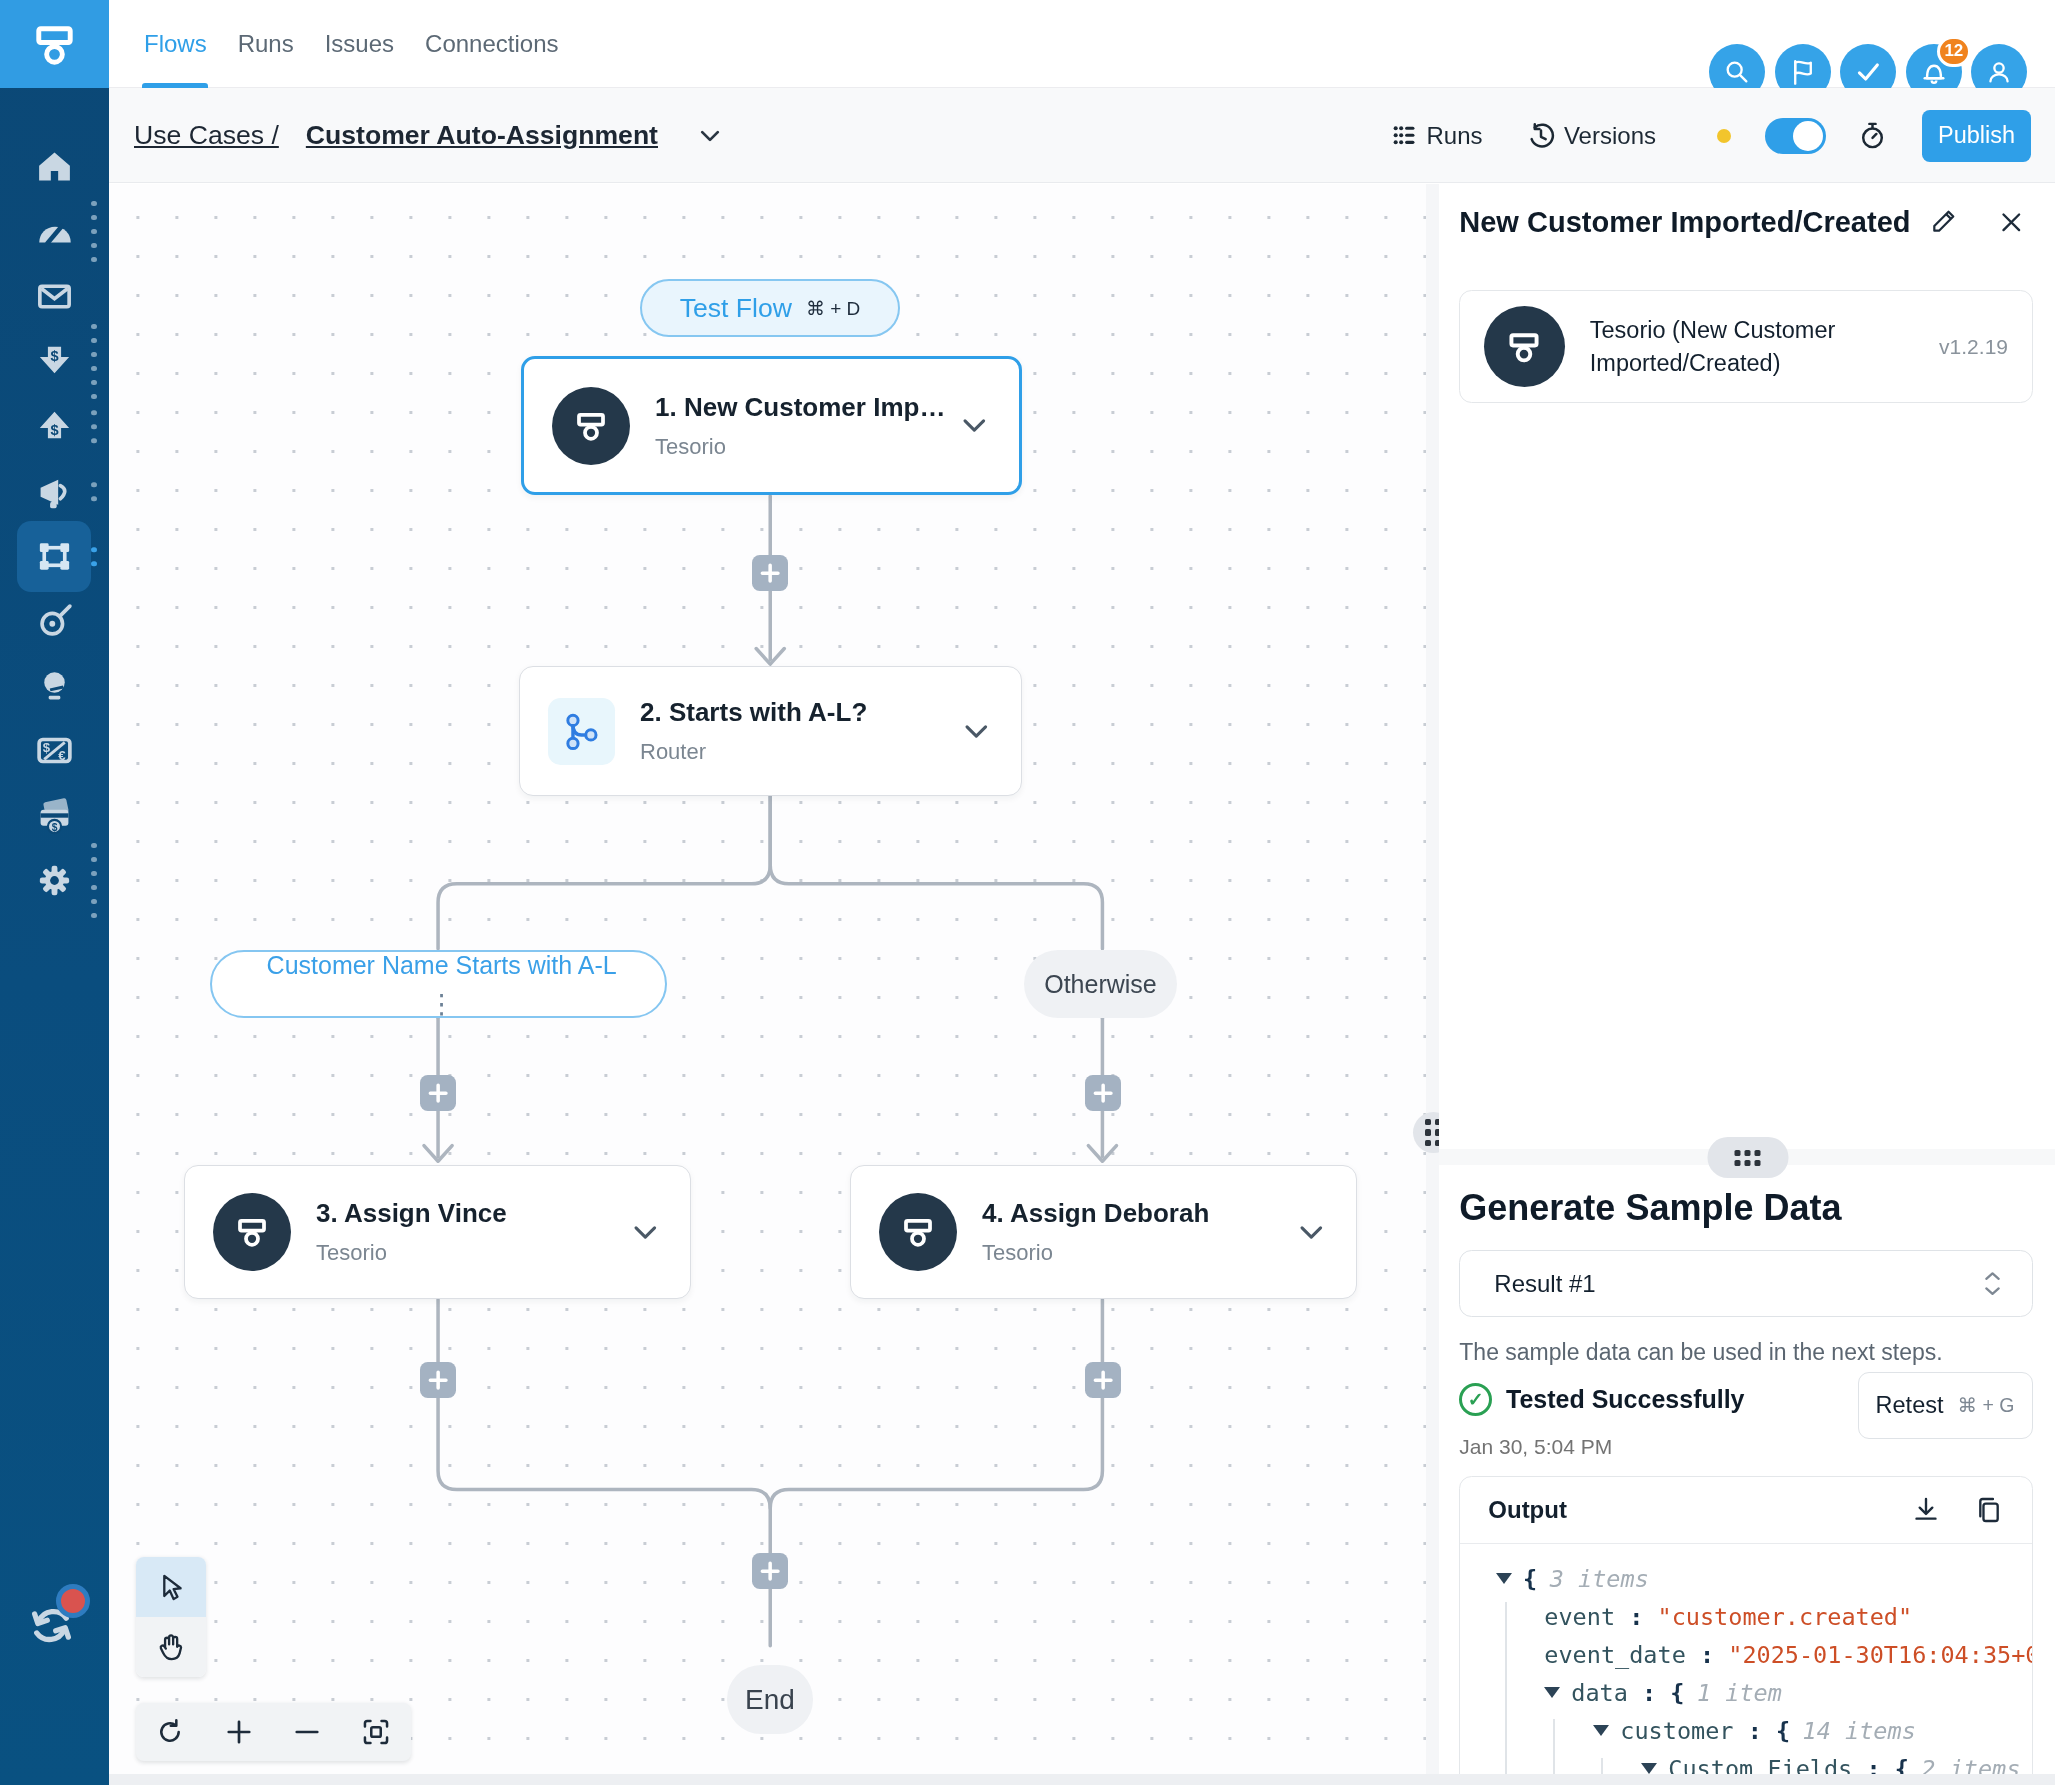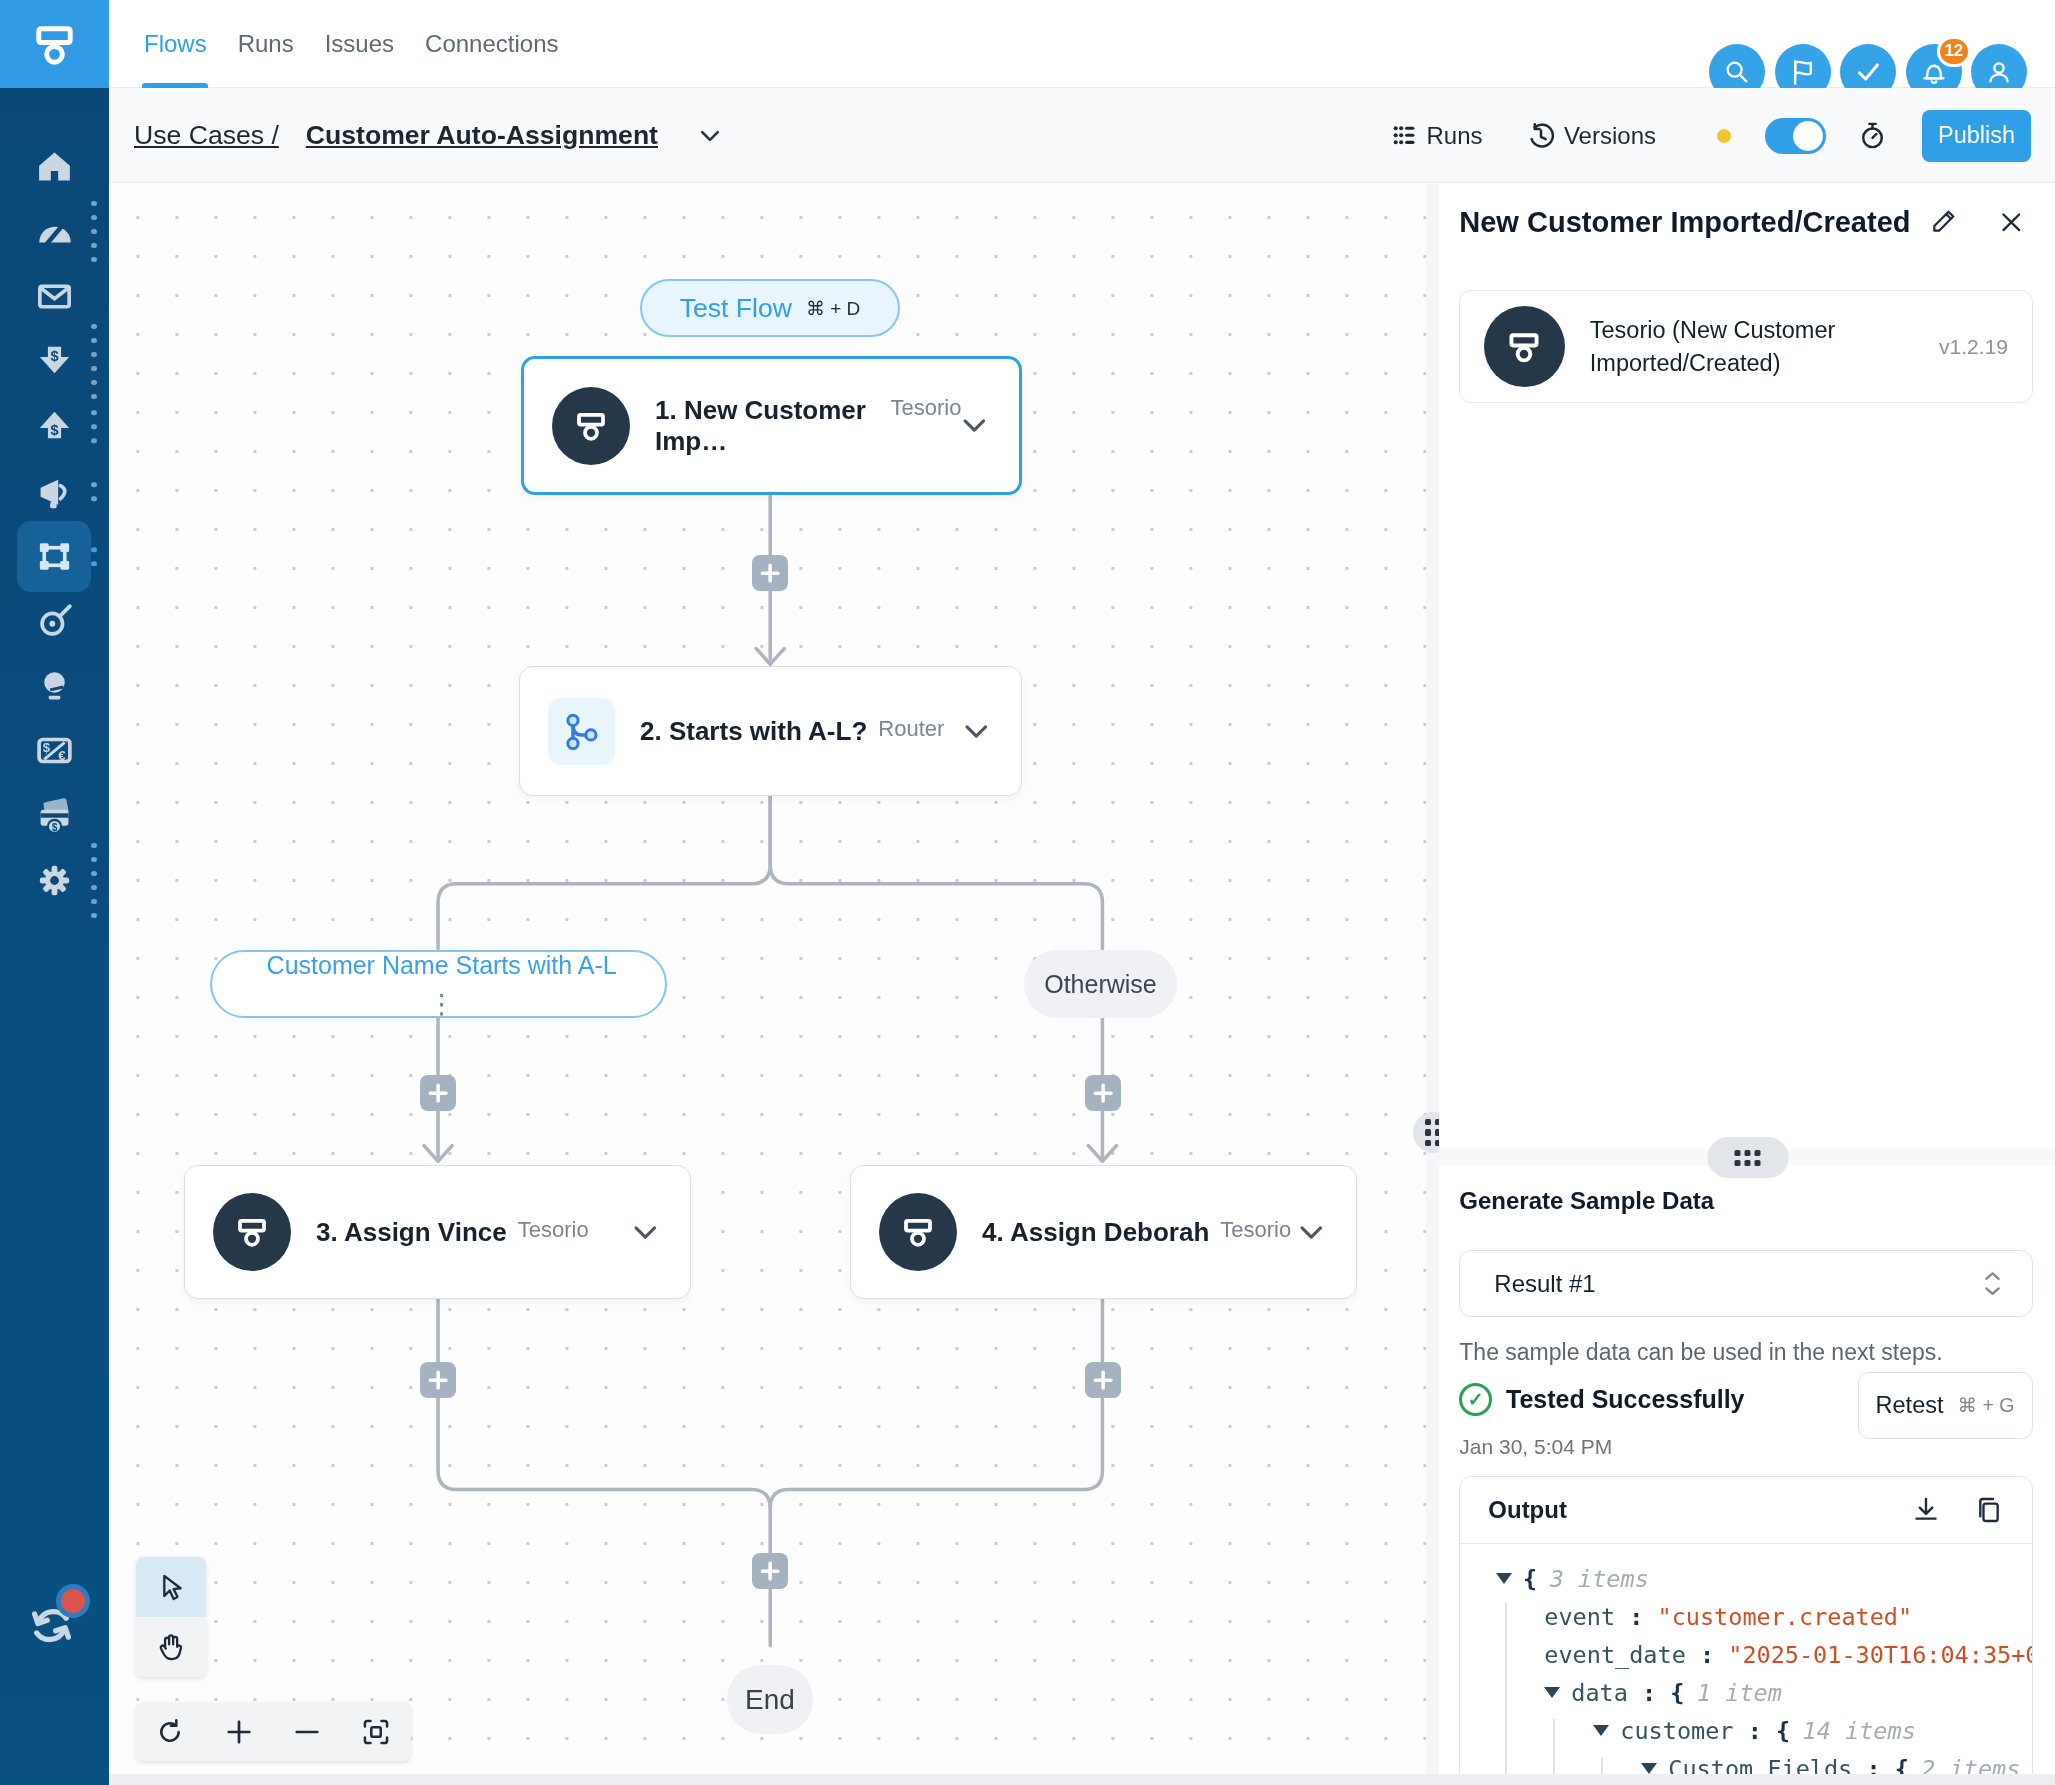--- a/index.html
+++ b/index.html
@@ -47,21 +47,21 @@
   .plus{position:absolute;width:36px;height:36px;border-radius:7.8px;background:#a4b2c2;color:#fff;display:flex;align-items:center;justify-content:center;transform:translate(-50%,-50%);}
   .plus svg{display:block;}
   .testflow{position:absolute;left:531px;top:95px;width:260px;height:58px;border:2.3px solid #86c7f1;background:#e9f5fd;border-radius:31px;display:flex;align-items:center;justify-content:center;gap:14px;box-sizing:border-box;}
   .testflow .tl{font-size:26.6px;color:#2f9fe8;font-weight:500;}
   .testflow .ts{font-size:19px;color:#1f2d3d;font-weight:500;}
   .node{position:absolute;background:#fff;border:1.6px solid #dcdfe4;border-radius:14px;box-shadow:0 2.3px 6.3px rgba(20,30,40,.05);display:flex;align-items:center;padding:0 31px 0 28px;box-sizing:border-box;}
   .node.selected{border:3.1px solid #2f9fe8;}
   .node.selected::before{content:"";position:absolute;left:6.3px;right:6.3px;top:-9.4px;height:34px;background:#2f9fe8;border-radius:12.5px;z-index:-1;}
   .n-circle{width:78px;height:78px;border-radius:50%;background:#24384a;display:flex;align-items:center;justify-content:center;flex:none;}
   .n-square{width:67px;height:67px;border-radius:12.5px;background:#e8f6fc;display:flex;align-items:center;justify-content:center;flex:none;}
-  .n-text{margin-left:25px;display:flex;flex-direction:row;gap:11px;}
+  .n-text{margin-left:25px;display:flex;flex-direction:column;gap:11px;}
   .n-title{font-size:26px;font-weight:600;color:#16222e;}
   .n-sub{font-size:22px;color:#7b8691;}
   .n-chev{margin-left:auto;}
   .bpill{position:absolute;height:68px;border-radius:34px;display:flex;align-items:center;justify-content:center;box-sizing:border-box;flex-direction:column;}
   .bpill.blue{border:2.3px solid #85c6f1;background:#fff;color:#3aa0e8;font-size:25px;gap:11px;padding:0 20.3px 0 26.6px;}
   .bpill.gray{background:#eff1f4;color:#3c4651;font-size:25px;}
   .kebab{font-size:26.6px;color:#6c8196;line-height:1;}
   .endpill{position:absolute;left:618px;top:1481px;width:86px;height:69px;border-radius:34px;background:#eff1f4;color:#39434e;font-size:28px;display:flex;align-items:center;justify-content:center;}
   .tool-v{position:absolute;left:26.6px;top:1373px;width:70px;border-radius:7.8px;overflow:hidden;box-shadow:0 1.6px 4.7px rgba(20,30,40,.12);}
   .tool-cell{width:70px;height:60px;background:#f1f3f5;display:flex;align-items:center;justify-content:center;}
@@ -79,21 +79,21 @@
   
   .panel{position:absolute;left:1439px;top:184px;width:617px;height:1602px;background:#fff;}
   .panel-head{position:absolute;left:20.3px;right:31px;top:15.6px;height:45px;display:flex;align-items:center;gap:17px;}
   .p-title{font-size:29px;font-weight:700;color:#0f1b28;}
   .p-close{margin-left:auto;}
   .connector-card{position:absolute;left:20.3px;right:23.5px;top:106px;height:113px;border:1.6px solid #e4e7ea;border-radius:12.5px;display:flex;align-items:center;padding:0 23.5px;box-sizing:border-box;}
   .cc-text{margin-left:25px;font-size:23.5px;color:#13202e;line-height:33px;}
   .cc-ver{margin-left:auto;font-size:21px;color:#8a939c;}
   .hdiv{position:absolute;left:0;right:0;top:965px;height:15.6px;background:#f7f8f9;}
   .hhandle{position:absolute;left:50%;top:-11.7px;transform:translateX(-50%);width:81px;height:41px;border-radius:20.3px;background:#e2e5ea;display:flex;align-items:center;justify-content:center;}
-  .gen-title{position:absolute;left:20.3px;top:1003px;font-size:24px;font-weight:700;color:#0f1b28;}
+  .gen-title{position:absolute;left:20.3px;top:1003px;font-size:36px;font-weight:700;color:#0f1b28;}
   .select{position:absolute;left:20.3px;right:23.5px;top:1066px;height:67px;border:1.6px solid #dfe3e7;border-radius:12.5px;display:flex;align-items:center;padding:0 31px 0 34px;box-sizing:border-box;}
   .select .val{font-size:24px;color:#13202e;}
   .select .stepper{margin-left:auto;display:flex;flex-direction:column;gap:4.7px;}
   .caption{position:absolute;left:20.3px;top:1155px;font-size:23px;color:#5b6671;}
   .check-circle{position:absolute;left:20.3px;top:1199px;width:33px;height:33px;border-radius:50%;border:3.1px solid #2aa053;box-sizing:border-box;display:flex;align-items:center;justify-content:center;color:#2aa053;font-size:19px;font-weight:700;}
   .tested{position:absolute;left:67px;top:1201px;font-size:25px;font-weight:600;color:#0f1b28;}
   .stamp{position:absolute;left:20.3px;top:1251px;font-size:21px;color:#737373;}
   .retest{position:absolute;right:23.5px;top:1188px;width:175px;height:67px;border:1.6px solid #dfe3e7;border-radius:11px;background:#fff;display:flex;align-items:center;justify-content:center;gap:14px;box-sizing:border-box;}
   .retest .rl{font-size:23.5px;color:#13202e;font-weight:500;}
   .retest .rs{font-size:19.5px;color:#7e8893;}

